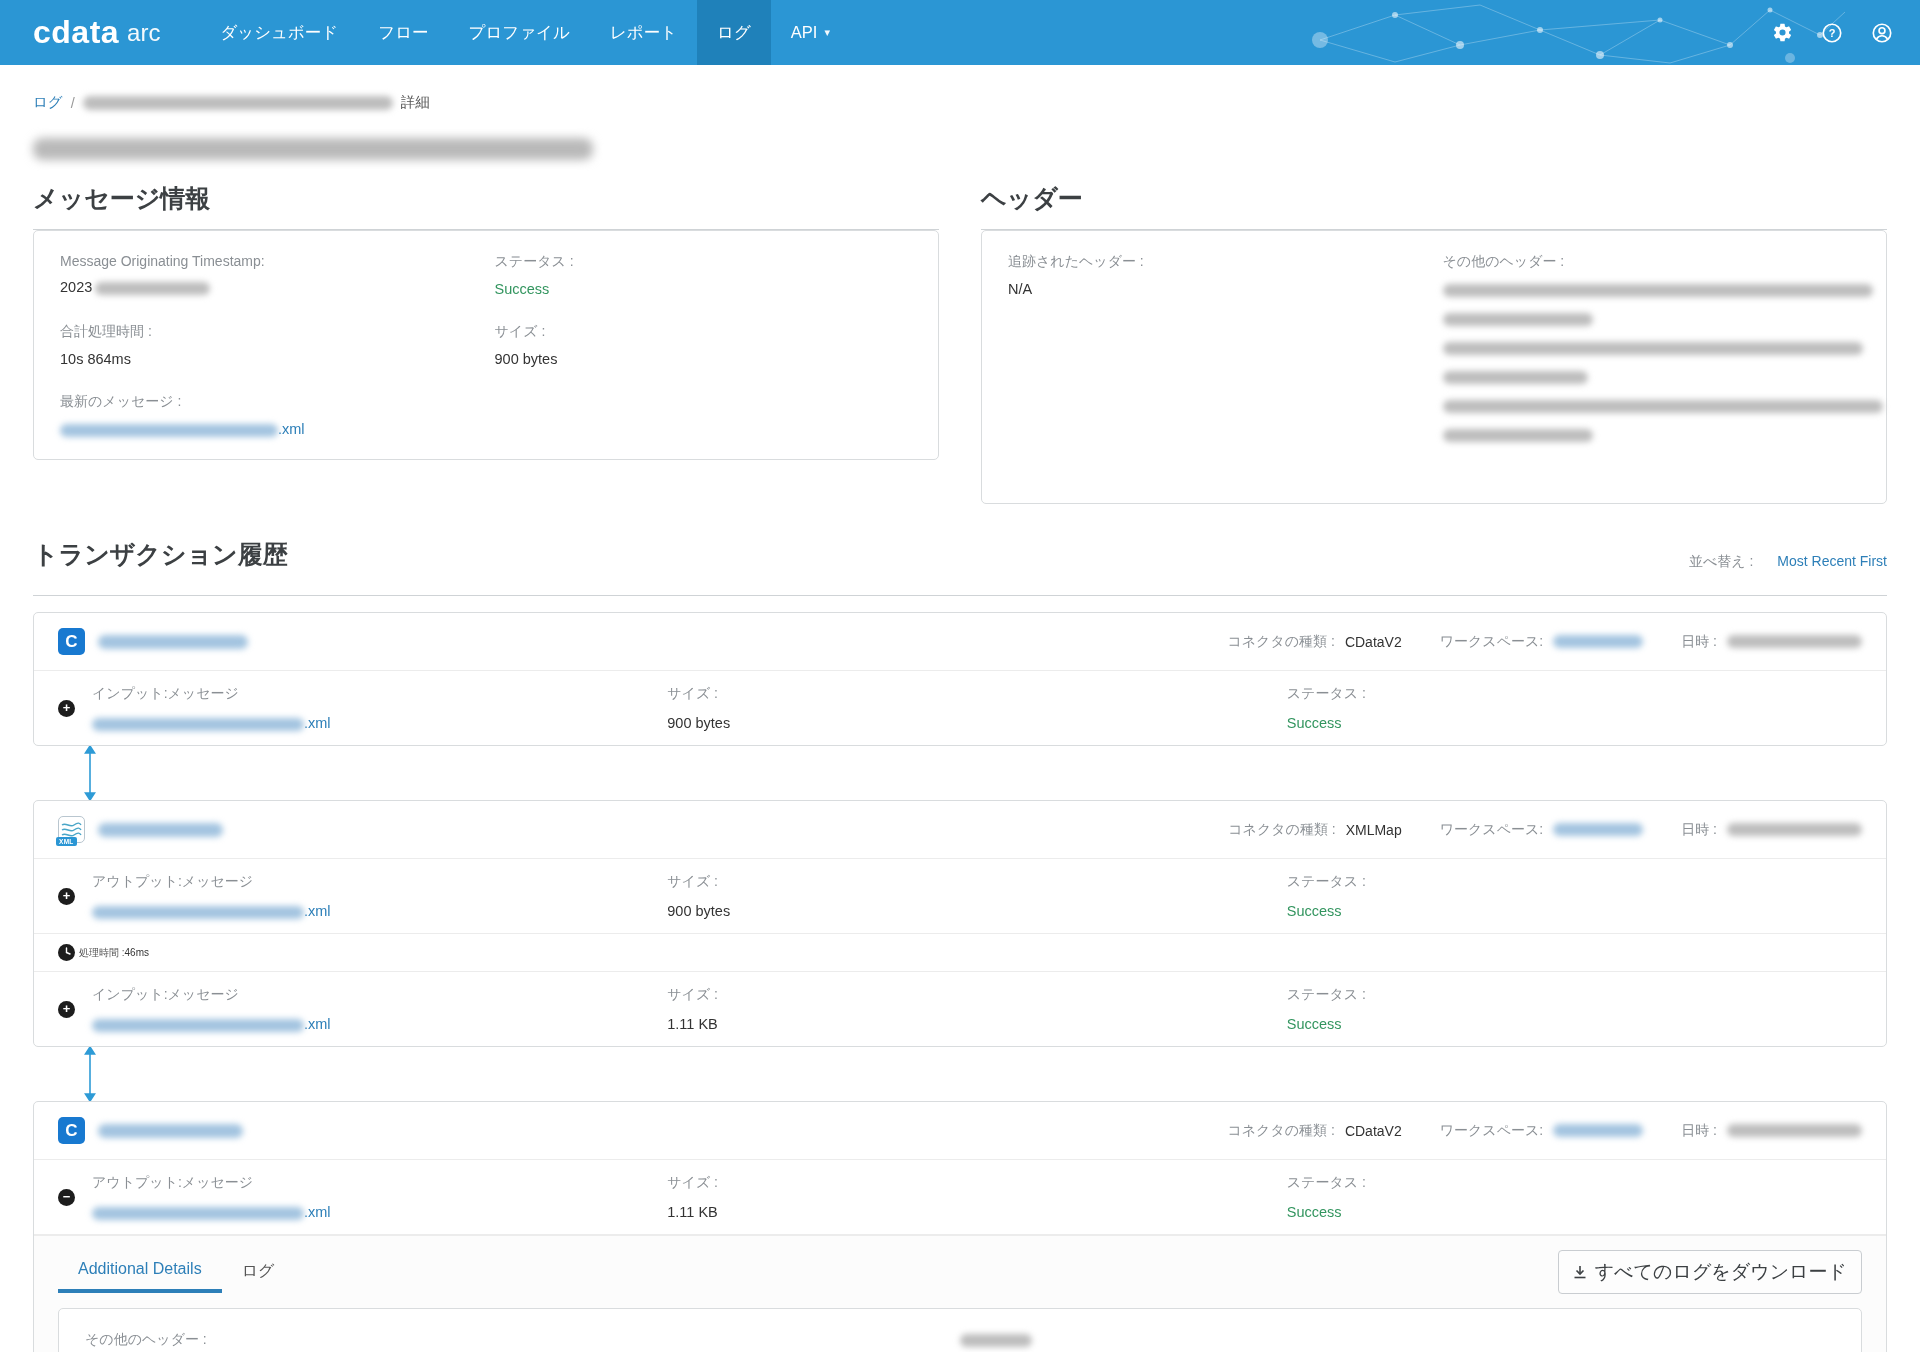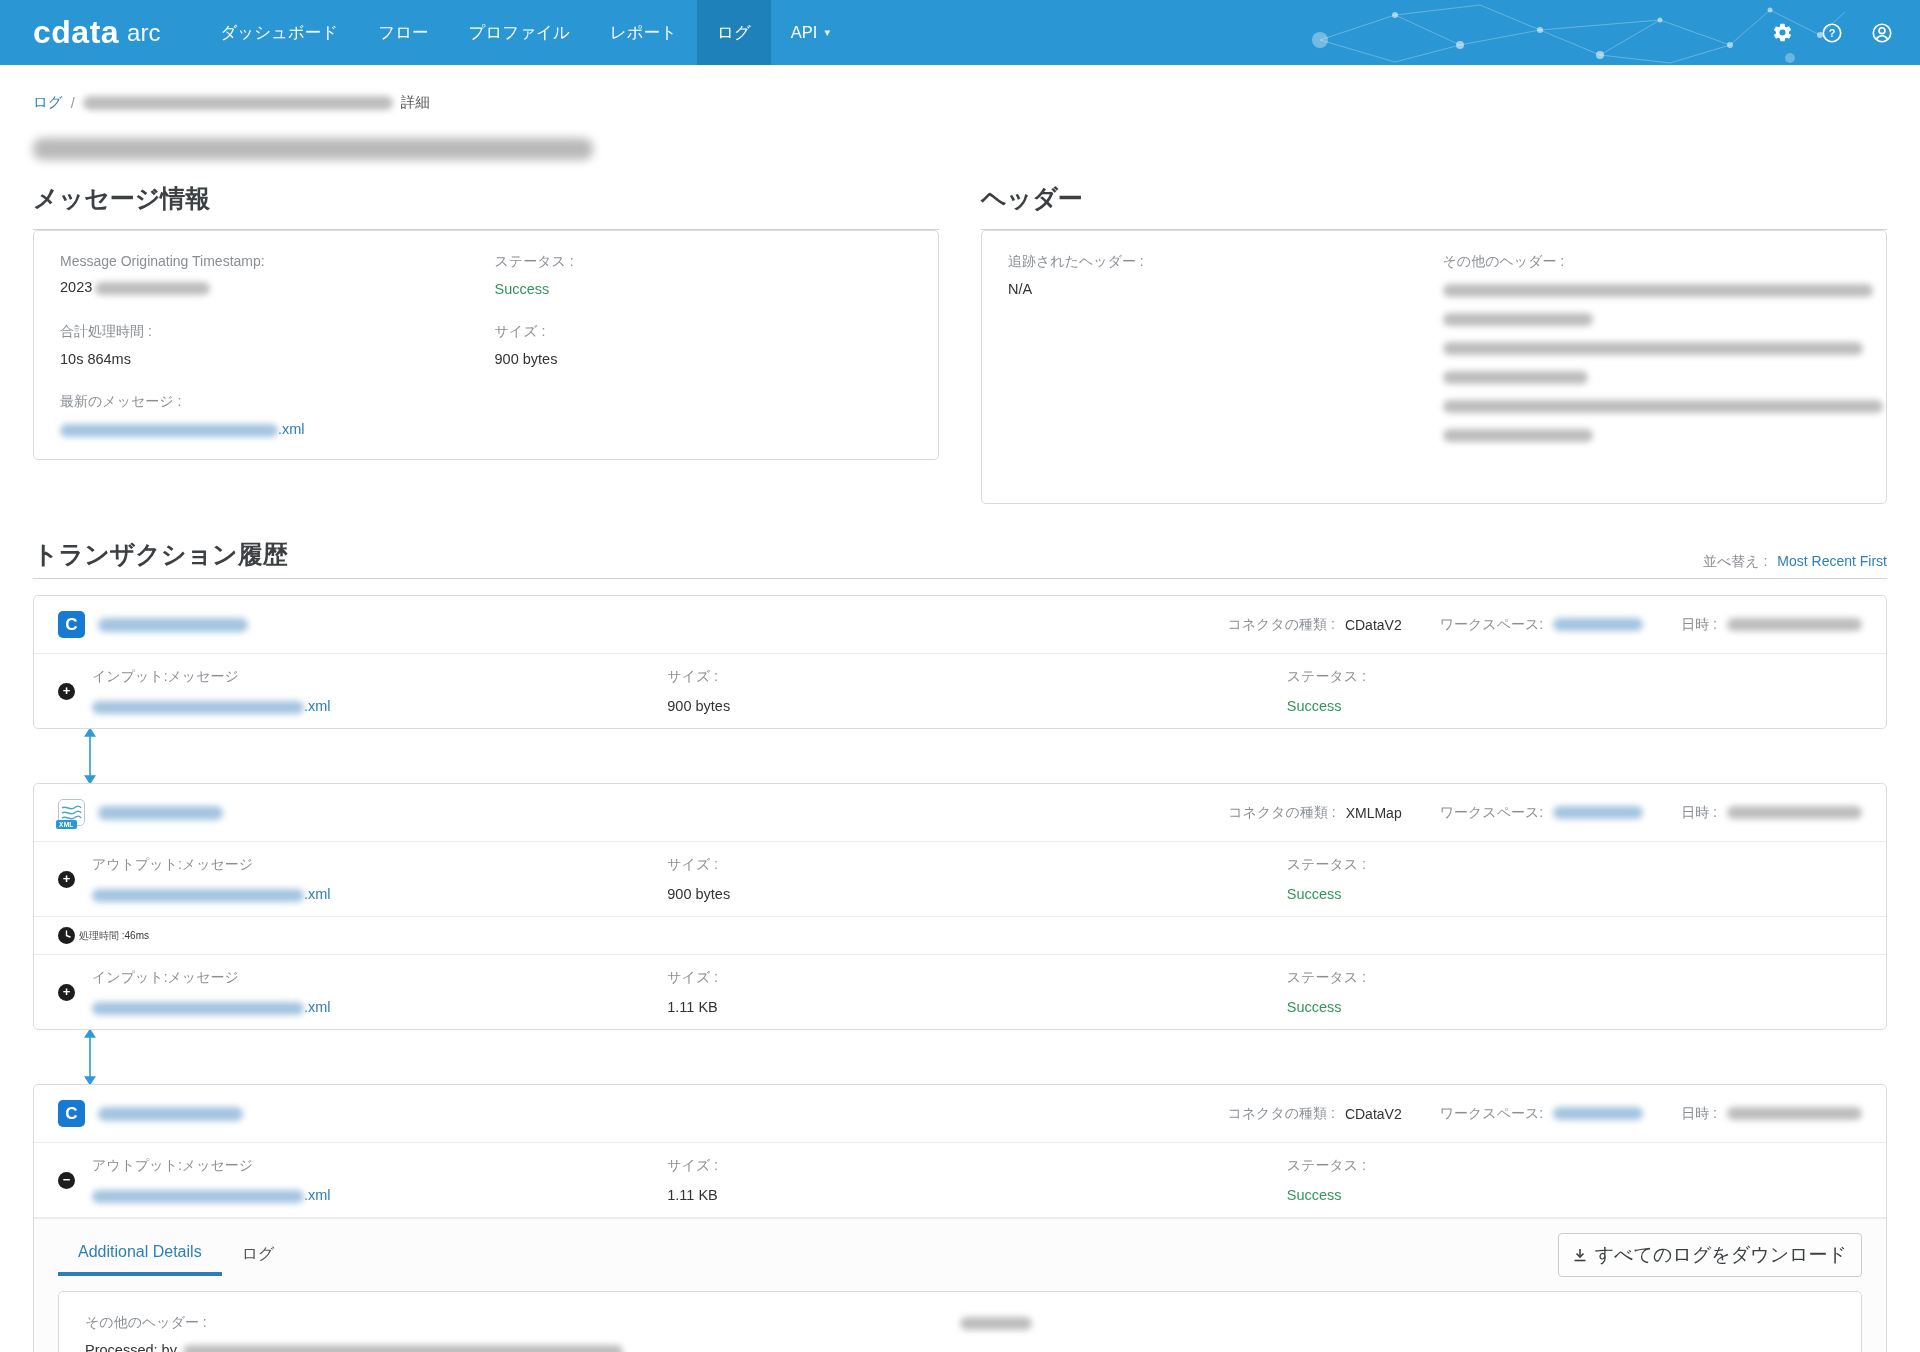--- a/index.html
+++ b/index.html
@@ -44,23 +44,23 @@
   .info-card{border:1px solid var(--border);border-radius:5px;padding:22px 26px;min-height:228px;background:#fff;}
   .fields{display:grid;grid-template-columns:51% 49%;}
   .field{margin-bottom:26px;}
   .f-label{color:var(--label);font-size:14px;margin-bottom:10px;}
   .f-value{color:var(--text);font-size:14.5px;}
   .success{color:var(--success);}
   .hdr-lines .hline{margin-bottom:13px;}
 
   
   .tx-section{margin-top:34px;}
-  .tx-head-row{display:flex;justify-content:space-between;align-items:flex-end;padding-bottom:7px;border-bottom:1px solid #cfd3d6;}
+  .tx-head-row{display:flex;justify-content:space-between;align-items:flex-end;padding-bottom:24px;border-bottom:1px solid #cfd3d6;}
   .sort{font-size:14px;color:var(--label);}
-  .sort a{margin-left:6px;}
+  .sort a{margin-left:20px;}
 
   .t-card{margin-top:16px;border:1px solid var(--border);border-radius:5px;background:#fff;}
   .t-card-hd{display:flex;align-items:center;padding:15px 24px;border-bottom:1px solid var(--row-border);}
   .conn-icon{width:27px;height:27px;border-radius:5px;display:flex;align-items:center;justify-content:center;margin-right:13px;flex-shrink:0;}
   .conn-cdata{background:#1879d0;color:#fff;font-weight:800;font-size:17px;}
   .conn-xmlmap{background:#fff;border:1px solid #b9c6cf;position:relative;}
   .xml-badge{position:absolute;left:-3px;bottom:-4px;background:#2b96d4;color:#fff;font-size:6.5px;font-weight:700;padding:1px 3px;border-radius:2px;letter-spacing:.3px;}
   .t-hd-meta{margin-left:auto;display:flex;align-items:center;gap:10px;font-size:14px;white-space:nowrap;}
   .t-hd-meta .gap{width:18px;}
   .meta-label{color:var(--label);}

